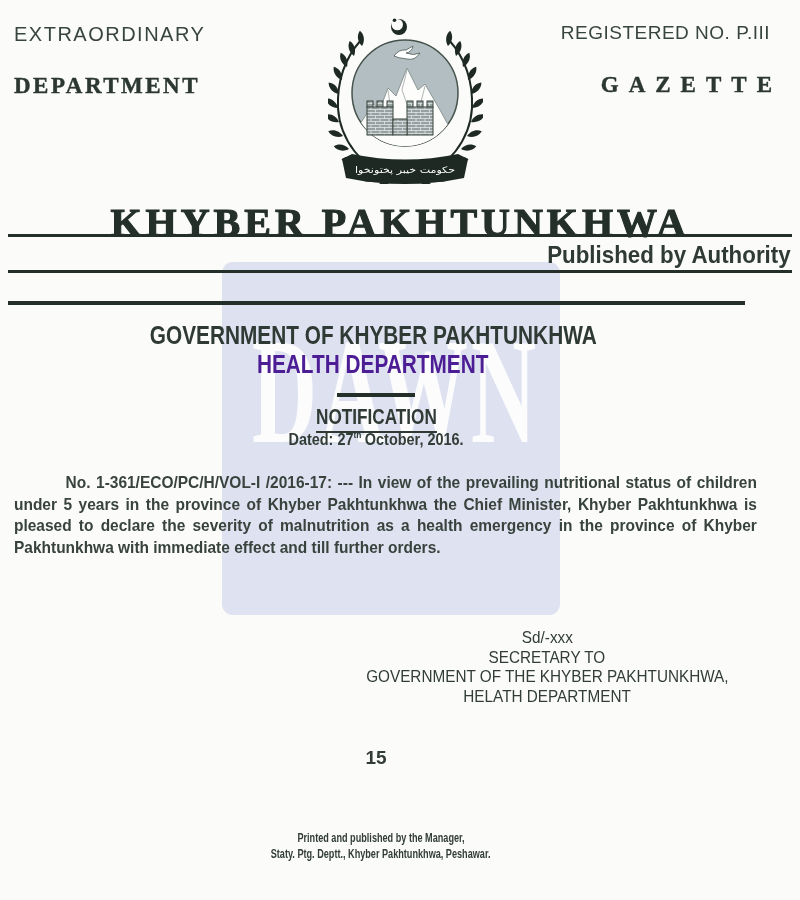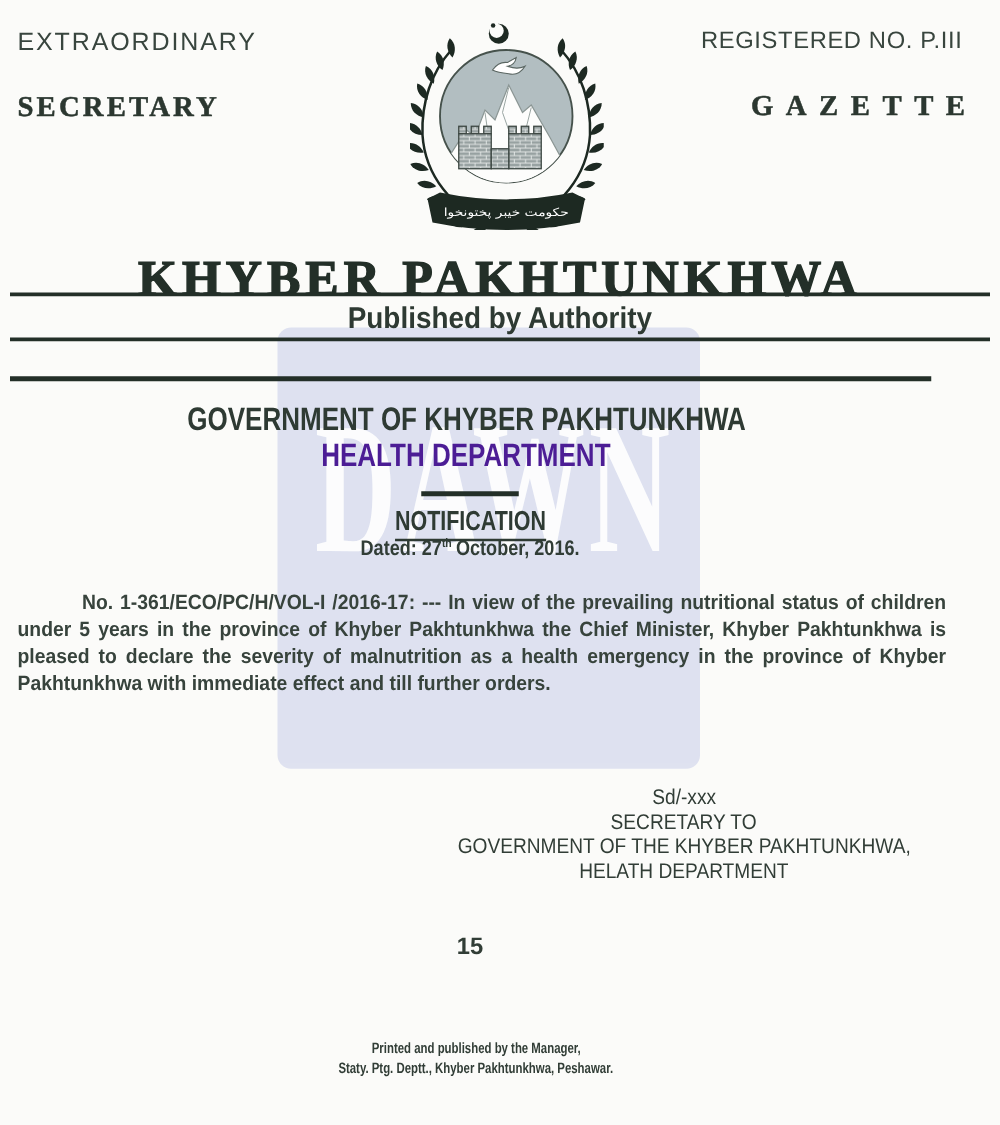--- a/index.html
+++ b/index.html
@@ -20,21 +20,21 @@
   .gov{left:14px;top:73px;font-family:"Liberation Serif",serif;font-weight:bold;font-size:23px;letter-spacing:2.5px;color:#2b3730;-webkit-text-stroke:.4px #2b3730;}
   .regno{right:30px;top:22px;font-size:19px;letter-spacing:.5px;color:#38453e;}
   .gaz{right:18px;top:72px;font-family:"Liberation Serif",serif;font-weight:bold;font-size:23px;letter-spacing:10px;color:#2b3730;-webkit-text-stroke:.4px #2b3730;}
 
   
   .title{left:0;top:199px;width:800px;text-align:center;font-family:"Liberation Serif",serif;font-weight:bold;font-size:40px;letter-spacing:4px;color:var(--ink-dark,#232f28);-webkit-text-stroke:1.1px var(--ink-dark,#232f28);}
   .rule{background:var(--ink-dark,#232f28);}
   .rule1{left:8px;right:8px;top:234px;height:3.2px;}
   .rule2{left:8px;right:8px;top:270px;height:3.2px;}
   .rule3{left:8px;top:301px;width:737px;height:4px;}
-  .pub{left:0;top:241px;width:800px;text-align:center;font-weight:bold;font-size:24px;color:#2e3a33;}
+  .pub{left:0;top:241px;width:800px;text-align:right;font-weight:bold;font-size:24px;color:#2e3a33;}
   .dateline{left:0;top:277px;width:752px;text-align:center;font-weight:bold;font-size:20px;color:#2e3a33;}
 
   
   .dept1{left:0;top:320px;width:746px;font-size:26px;font-weight:bold;color:#2e3a33;}
   .dept2{left:0;top:349px;width:746px;font-size:26px;font-weight:bold;color:#4c1d95;}
   .shortrule{left:337px;top:393px;width:78px;height:3.5px;}
   .notif{left:0;top:404px;width:752px;font-size:22px;font-weight:bold;color:#2e3a33;}
   .notif .underline{border-bottom:2.5px solid #2e3a33;padding-bottom:1px;}
   .dated{left:0;top:429px;width:752px;font-size:17px;font-weight:bold;color:#313d36;}
 
@@ -62,21 +62,21 @@
 </head>
 <body>
 
 <div class="abs wm">
   <div class="wm-dawn">DAWN</div>
 </div>
 
 <div class="layer content">
 
   <div class="abs extra">EXTRAORDINARY</div>
-  <div class="abs gov">SECRETARY</div>
+  <div class="abs gov">DEPARTMENT</div>
   <div class="abs gaz">GAZETTE</div>
   <div class="abs regno">REGISTERED NO. P.III</div>
 
   <svg class="abs emblem" width="155" height="172" viewBox="0 0 155 172">
     <defs>
       <pattern id="brick" width="9" height="6" patternUnits="userSpaceOnUse">
         <rect width="9" height="6" fill="#97a1a1"></rect>
         <path d="M0,1.5H9 M0,4.5H9 M2.5,1.5V4.5 M7,4.5V6 M7,0V1.5" stroke="#e9edec" stroke-width="0.7" fill="none"></path>
       </pattern>
       <path id="leaf" d="M0,0 C3.6,-4.5 4.2,-11 0,-15.5 C-4.2,-11 -3.6,-4.5 0,0 Z"></path>

